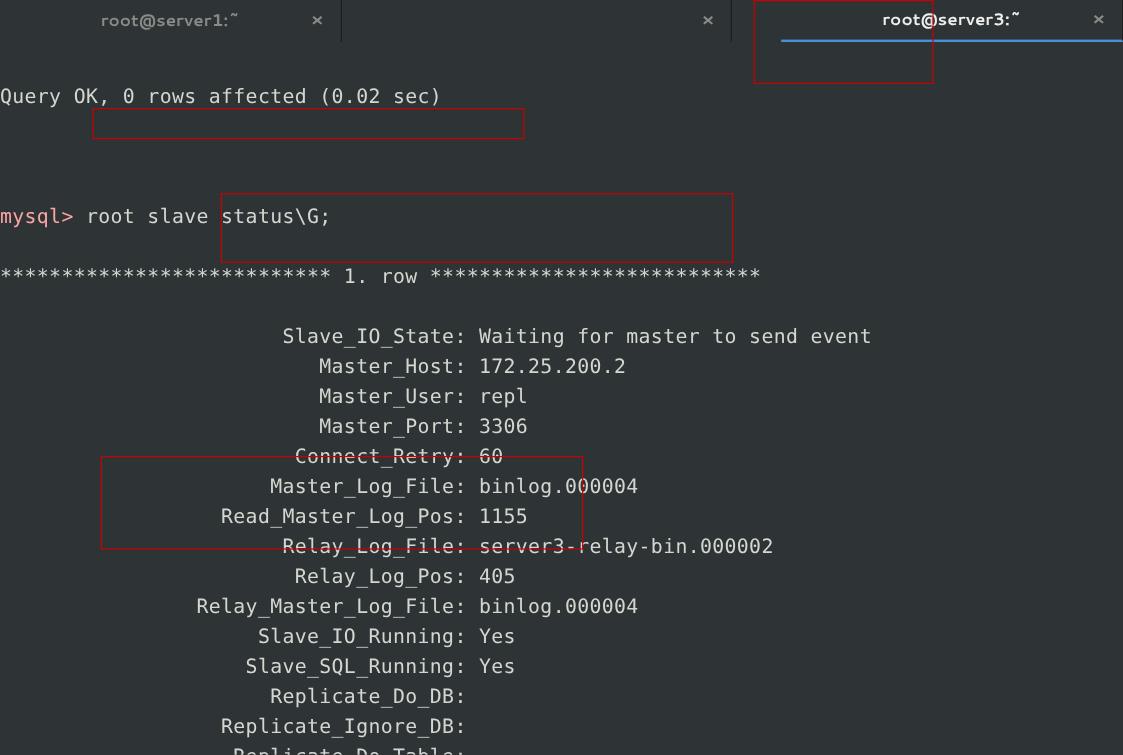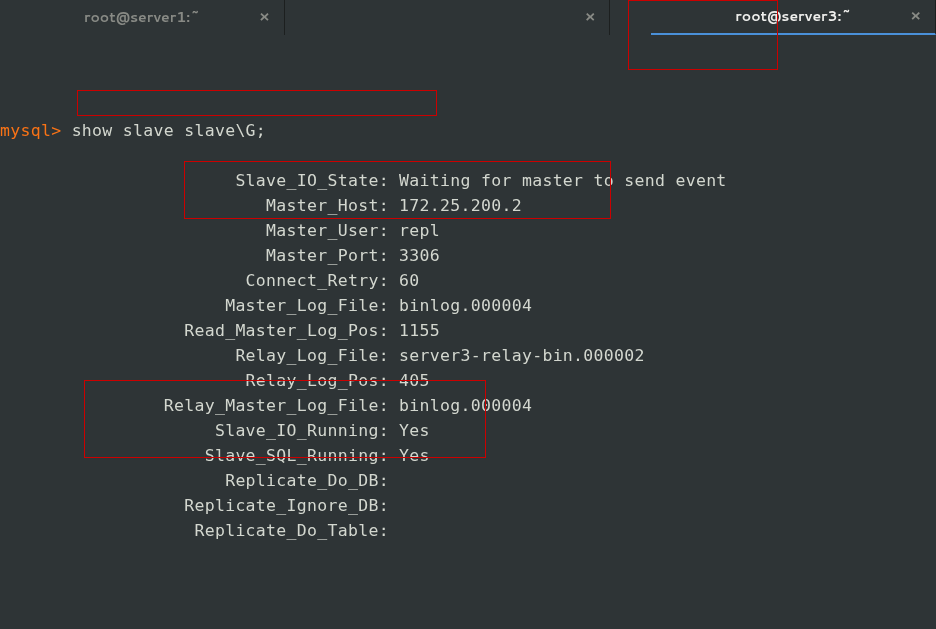--- a/index.html
+++ b/index.html
@@ -44,21 +44,21 @@
       font-size: 15px;
       cursor: pointer;
     }
     .terminal {
       padding: 8px 0 0 0;
       position: relative;
       white-space: pre;
       letter-spacing: 0.3px;
     }
     .line { height: 25px; }
-    .prompt { color: #f97316; }
+    .prompt { color: #fca5a5; }
     .box-red {
       position: absolute;
       border: 1.5px solid #cc0000;
       pointer-events: none;
     }
   </style>
 </head>
 <body>
 
 <div class="tab-bar">
@@ -69,22 +69,24 @@
   <div class="tab">
     <span class="tab-close">×</span>
   </div>
   <div class="tab active">
     <span>root@server3:~</span>
     <span class="tab-close">×</span>
   </div>
 </div>
 
 <div class="terminal">
+<div class="line">Query OK, 0 rows affected (0.02 sec)</div>
 <div class="line"> </div>
-<div class="line"><span class="prompt">mysql&gt; </span><span>show slave slave\G;</span></div>
+<div class="line"><span class="prompt">mysql&gt; </span><span>root slave status\G;</span></div>
+<div class="line">*************************** 1. row ***************************</div>
 <div id="fields"><div class="line">                       Slave_IO_State: Waiting for master to send event</div><div class="line">                          Master_Host: 172.25.200.2</div><div class="line">                          Master_User: repl</div><div class="line">                          Master_Port: 3306</div><div class="line">                        Connect_Retry: 60</div><div class="line">                      Master_Log_File: binlog.000004</div><div class="line">                  Read_Master_Log_Pos: 1155</div><div class="line">                       Relay_Log_File: server3-relay-bin.000002</div><div class="line">                        Relay_Log_Pos: 405</div><div class="line">                Relay_Master_Log_File: binlog.000004</div><div class="line">                     Slave_IO_Running: Yes</div><div class="line">                    Slave_SQL_Running: Yes</div><div class="line">                      Replicate_Do_DB: </div><div class="line">                  Replicate_Ignore_DB: </div><div class="line">                   Replicate_Do_Table: </div></div>
 
   <div class="box-red" id="box_tab" style="position: fixed; top: 0px; left: 628px; width: 150px; height: 70px;"></div>
   <div class="box-red" id="box_command" style="top: 55px; left: 77px; width: 360px; height: 26px;"></div>
   <div class="box-red" id="box_master" style="top: 126px; left: 184px; width: 427px; height: 58px;"></div>
   <div class="box-red" id="box_running" style="top: 345px; left: 84px; width: 402px; height: 78px;"></div>
 
   
 </div>
 

